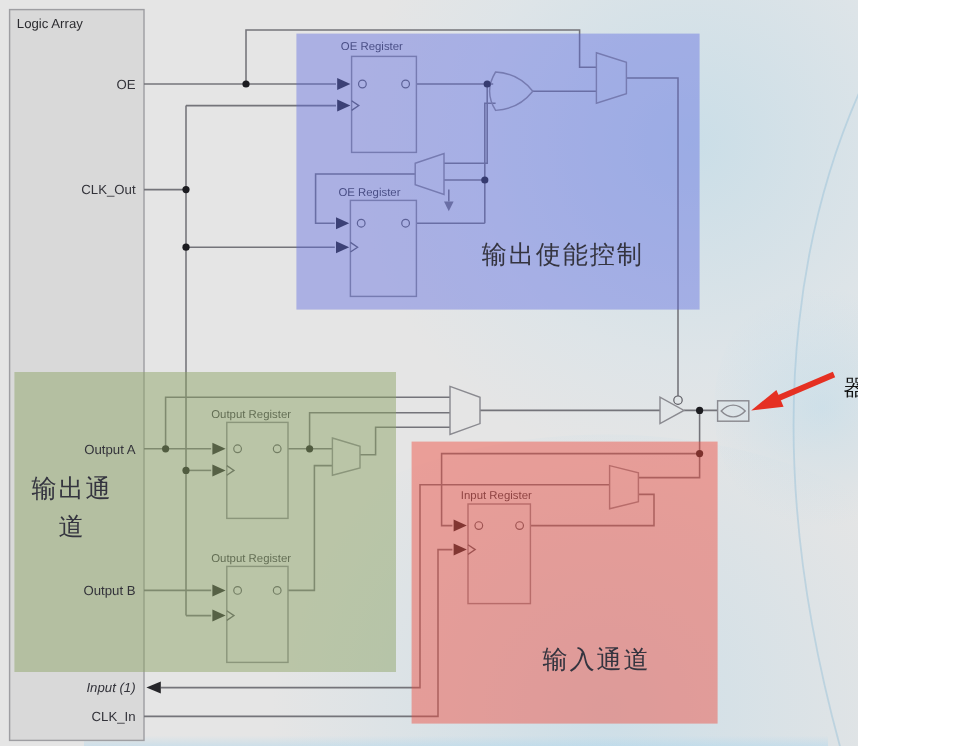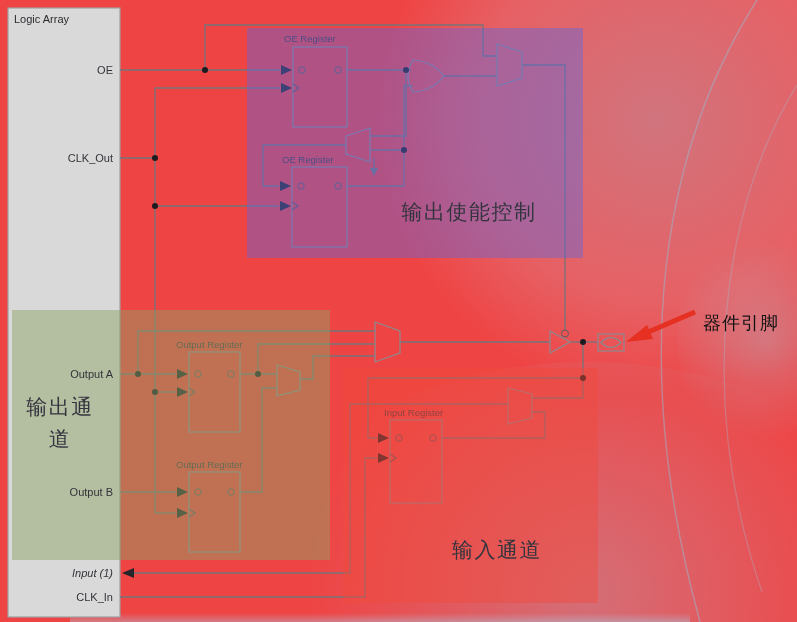--- a/index.html
+++ b/index.html
@@ -1,16 +1,16 @@
 <!DOCTYPE html>
 <html><head>
 <meta charset="utf-8">
 <style>
   html,body{margin:0;padding:0;background:#ffffff;}
-  #stage{position:relative;width:797px;height:622px;overflow:hidden;background:#ef4444;
+  #stage{position:relative;width:715px;height:622px;overflow:hidden;background:#e5e5e5;
          font-family:"Liberation Sans",sans-serif;}
   .bg{position:absolute;pointer-events:none;}
   #wash-top{right:-150px;top:-170px;width:580px;height:580px;border-radius:50%;
     background:radial-gradient(circle,rgba(150,208,236,.34) 0%,rgba(190,225,245,.18) 45%,rgba(255,255,255,0) 68%);}
   #wash-right{right:-60px;top:230px;width:180px;height:220px;border-radius:50%;
     background:radial-gradient(circle,rgba(160,212,238,.30) 0%,rgba(255,255,255,0) 70%);}
   #wash-bottom{right:-130px;bottom:-200px;width:680px;height:460px;border-radius:50%;
     background:radial-gradient(circle,rgba(150,208,238,.30) 0%,rgba(255,255,255,0) 68%);}
   #wash-band{left:70px;bottom:0;width:620px;height:9px;
     background:linear-gradient(to top,rgba(165,213,240,.38),rgba(255,255,255,0));}

